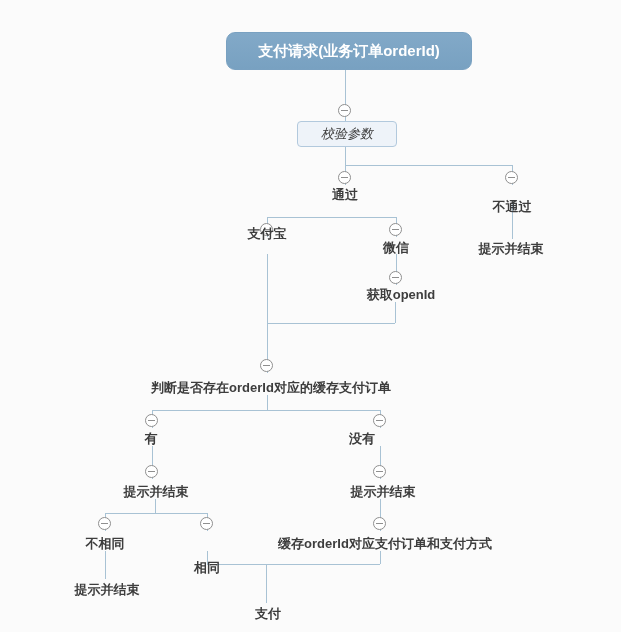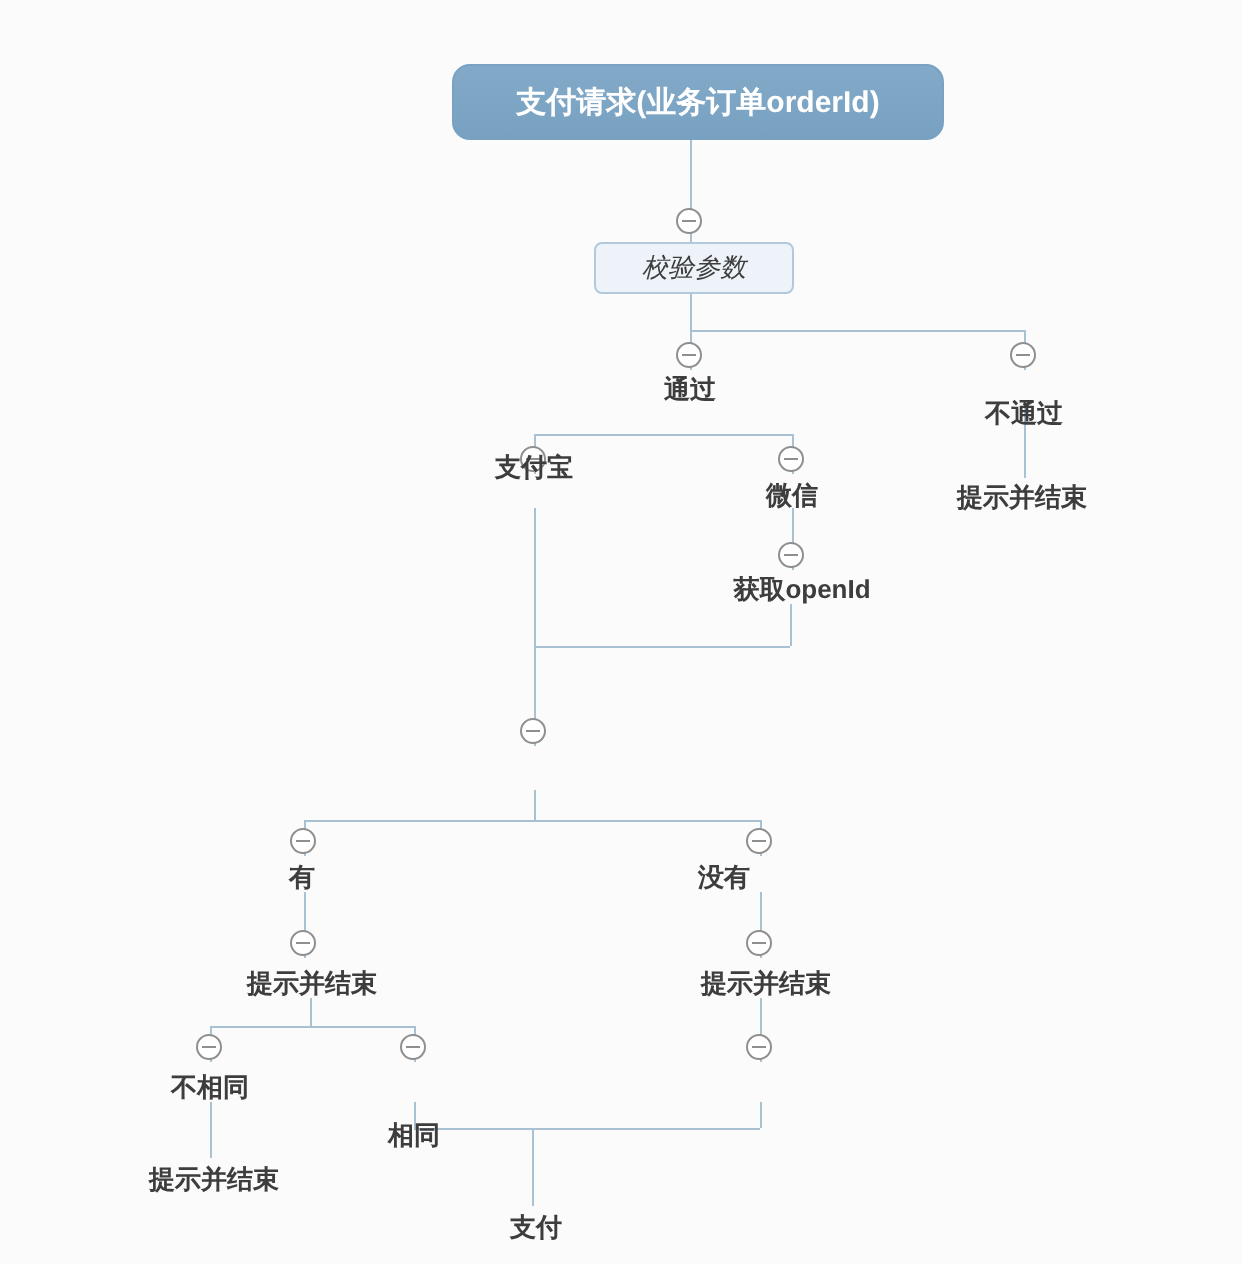--- a/index.html
+++ b/index.html
@@ -98,22 +98,24 @@
   <div class="topic-box">
     <span>校验参数</span>
   </div>
 
   <div class="lbl" style="left:345px;top:188px">通过</div>
   <div class="lbl" style="left:512px;top:200px">不通过</div>
   <div class="lbl" style="left:511px;top:242px">提示并结束</div>
   <div class="lbl" style="left:267px;top:227px">支付宝</div>
   <div class="lbl" style="left:396px;top:241px">微信</div>
   <div class="lbl" style="left:401px;top:288px">获取openId</div>
+  <div class="lbl" style="left:271px;top:381px">判断是否存在orderId对应的缓存支付订单</div>
   <div class="lbl" style="left:151px;top:432px">有</div>
   <div class="lbl" style="left:362px;top:432px">没有</div>
   <div class="lbl" style="left:156px;top:485px">提示并结束</div>
   <div class="lbl" style="left:383px;top:485px">提示并结束</div>
   <div class="lbl" style="left:105px;top:537px">不相同</div>
   <div class="lbl" style="left:207px;top:561px">相同</div>
+  <div class="lbl" style="left:385px;top:537px">缓存orderId对应支付订单和支付方式</div>
   <div class="lbl" style="left:107px;top:583px">提示并结束</div>
   <div class="lbl" style="left:268px;top:607px">支付</div>
 
 </div>
 
 </body></html>

